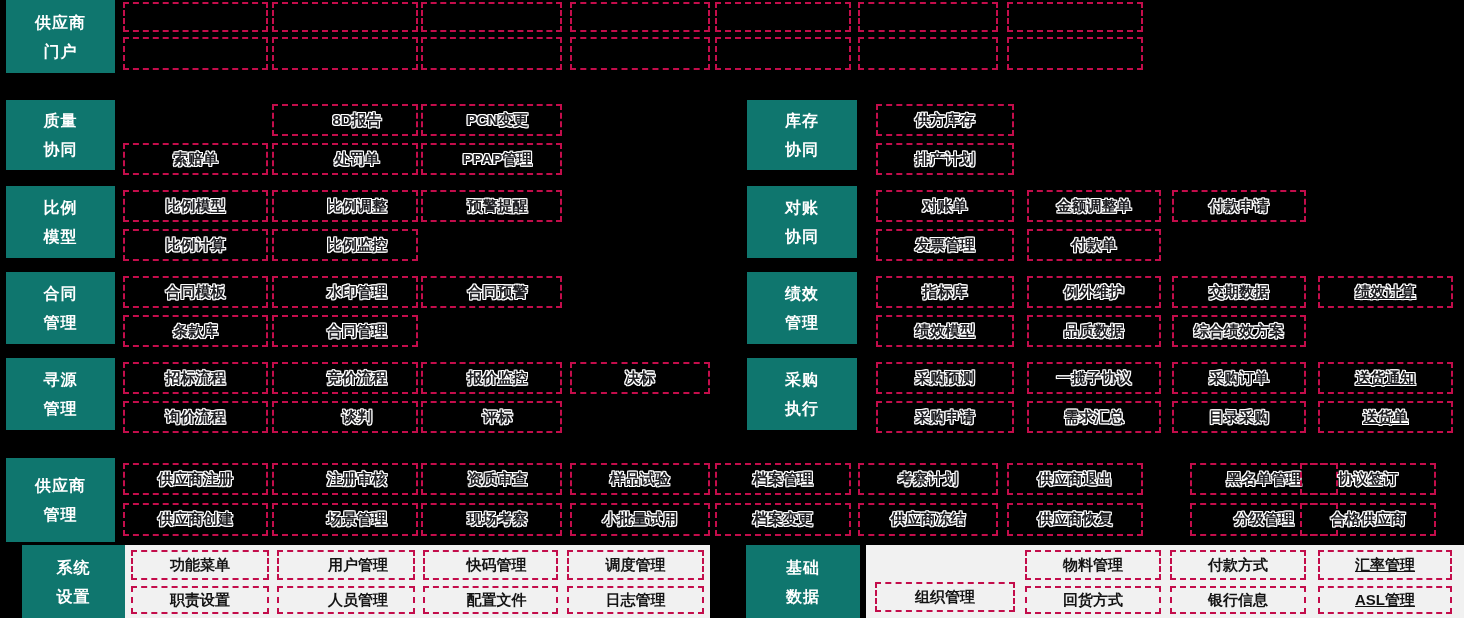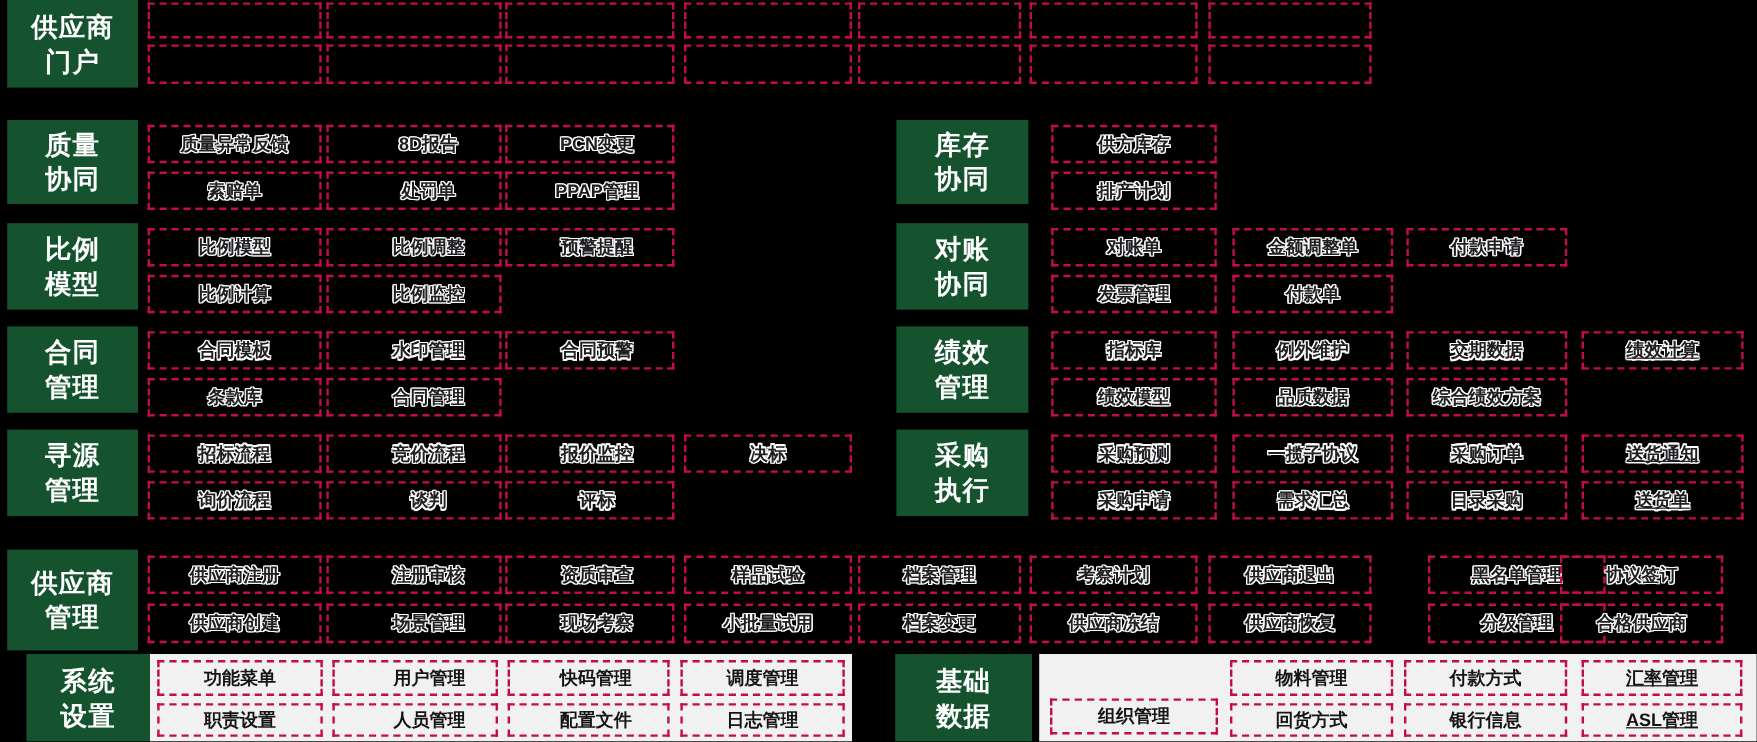--- a/index.html
+++ b/index.html
@@ -8,22 +8,22 @@
 
   .band{position:absolute;left:0;width:1464px;}
   #b-portal  {top:0;height:73px;}
   #b-quality {top:100px;height:78px;}
   #b-ratio   {top:186px;height:77px;}
   #b-contract{top:272px;height:77px;}
   #b-sourcing{top:358px;height:77px;}
   #b-supplier{top:458px;height:84px;}
   #b-bottom  {top:545px;height:73px;}
 
-  .lab{position:absolute;top:0;background:#14532d;color:#fff;display:flex;flex-direction:column;
-    align-items:center;justify-content:center;font-weight:bold;font-size:22px;line-height:29px;
+  .lab{position:absolute;top:0;background:#0f766e;color:#fff;display:flex;flex-direction:column;
+    align-items:center;justify-content:center;font-weight:bold;font-size:16px;line-height:29px;
     letter-spacing:1px;text-align:center;}
   .lab-l{left:6px;width:109px;height:70px;}
   .lab-r{left:747px;width:110px;height:70px;}
   #b-portal .lab-l{height:73px;}
   #b-ratio .lab-l,#b-ratio .lab-r,#b-contract .lab-l,#b-contract .lab-r,
   #b-sourcing .lab-l,#b-sourcing .lab-r{height:72px;}
   #b-supplier .lab-l{height:84px;}
   #b-bottom .lab-l{left:22px;width:103px;height:73px;}
   #b-bottom .lab-r{left:746px;width:114px;height:73px;}
 
@@ -92,21 +92,20 @@
     <div class="box r2 cA5"></div>
     <div class="box r2 cA6"></div>
     <div class="box r2 cA7"></div>
   </div>
 
   <div class="band" id="b-quality">
     <div class="lab lab-l">
       <div>质量</div>
       <div>协同</div>
     </div>
-    <div class="box r1 cA1">质量异常反馈</div>
     <div class="box r1 cA2">8D报告</div>
     <div class="box r1 cA3">PCN变更</div>
     <div class="box r2 cA1">索赔单</div>
     <div class="box r2 cA2">处罚单</div>
     <div class="box r2 cA3">PPAP管理</div>
     <div class="lab lab-r">
       <div>库存</div>
       <div>协同</div>
     </div>
     <div class="box r1 cB1">供方库存</div>

